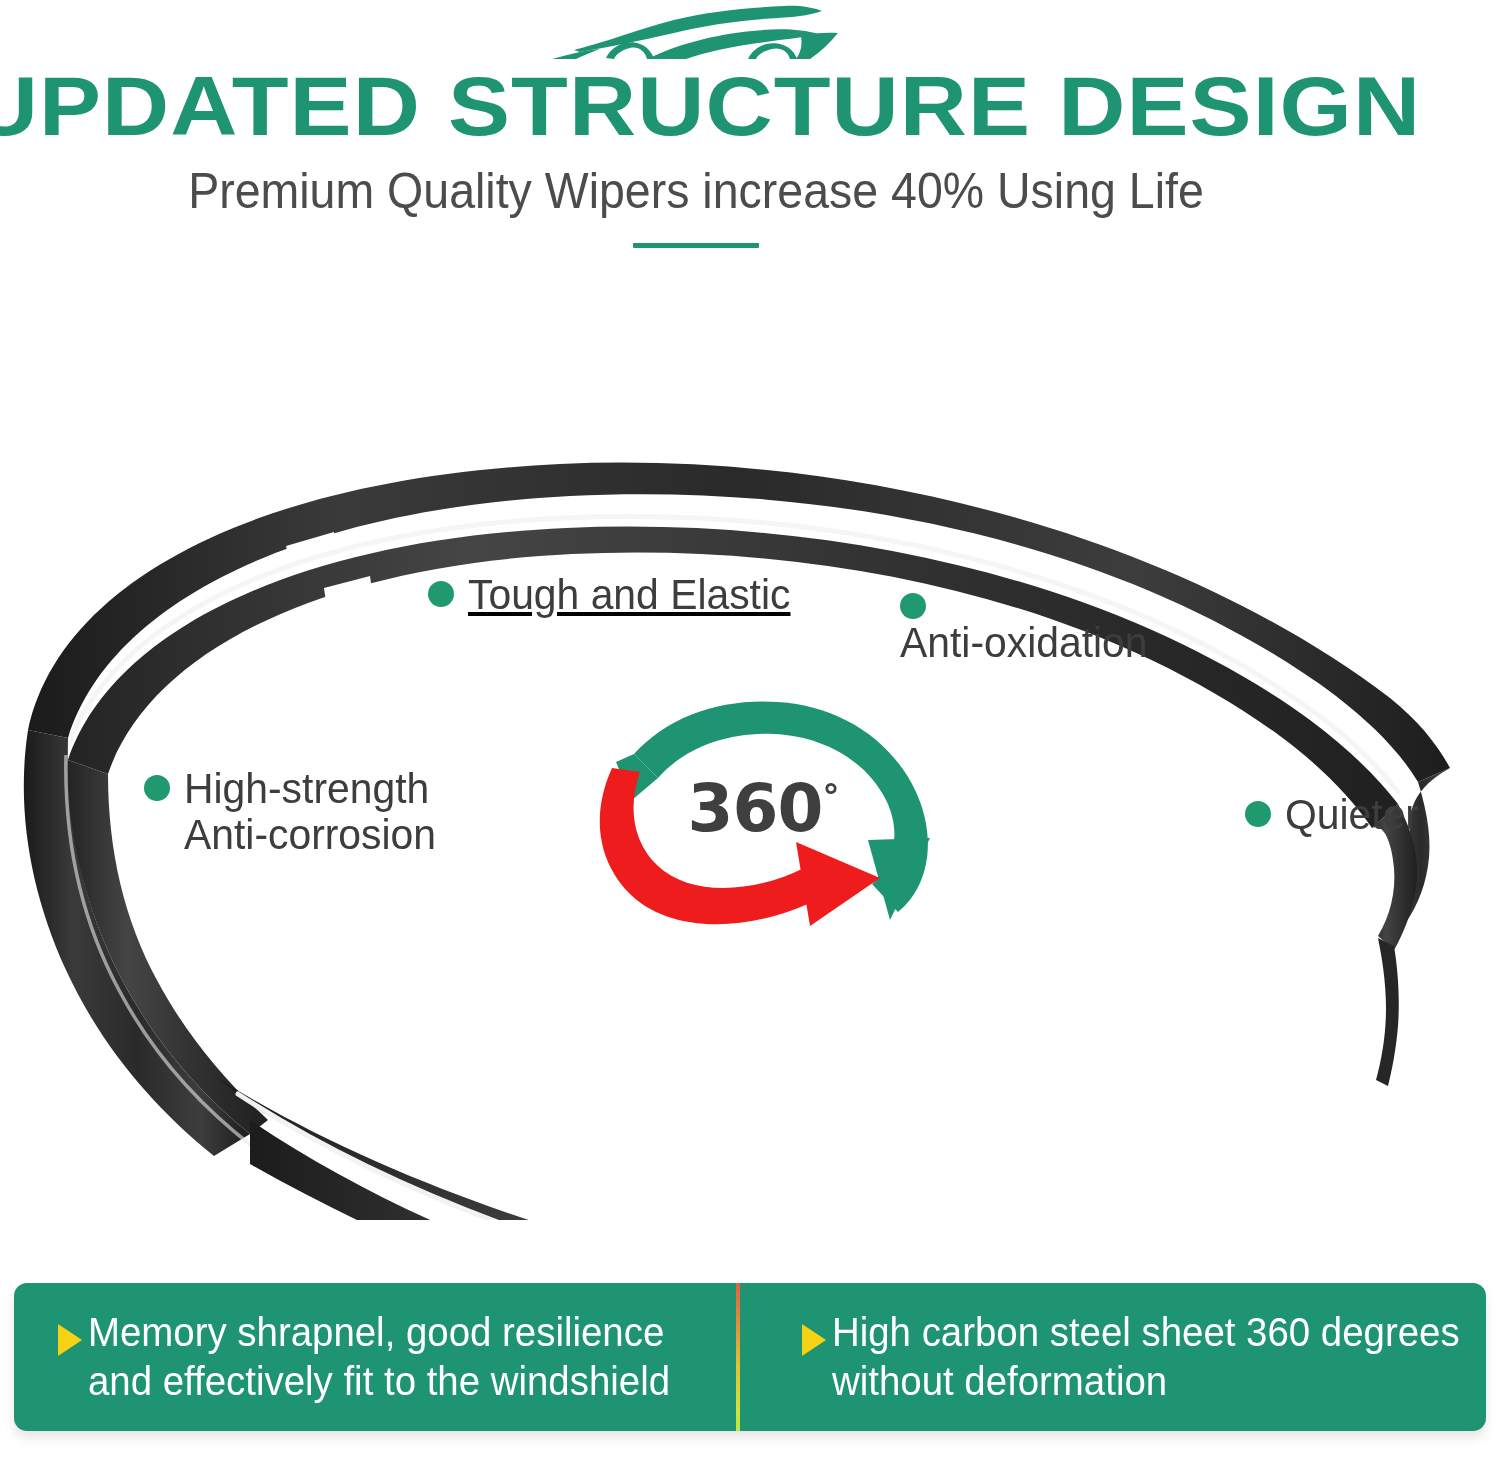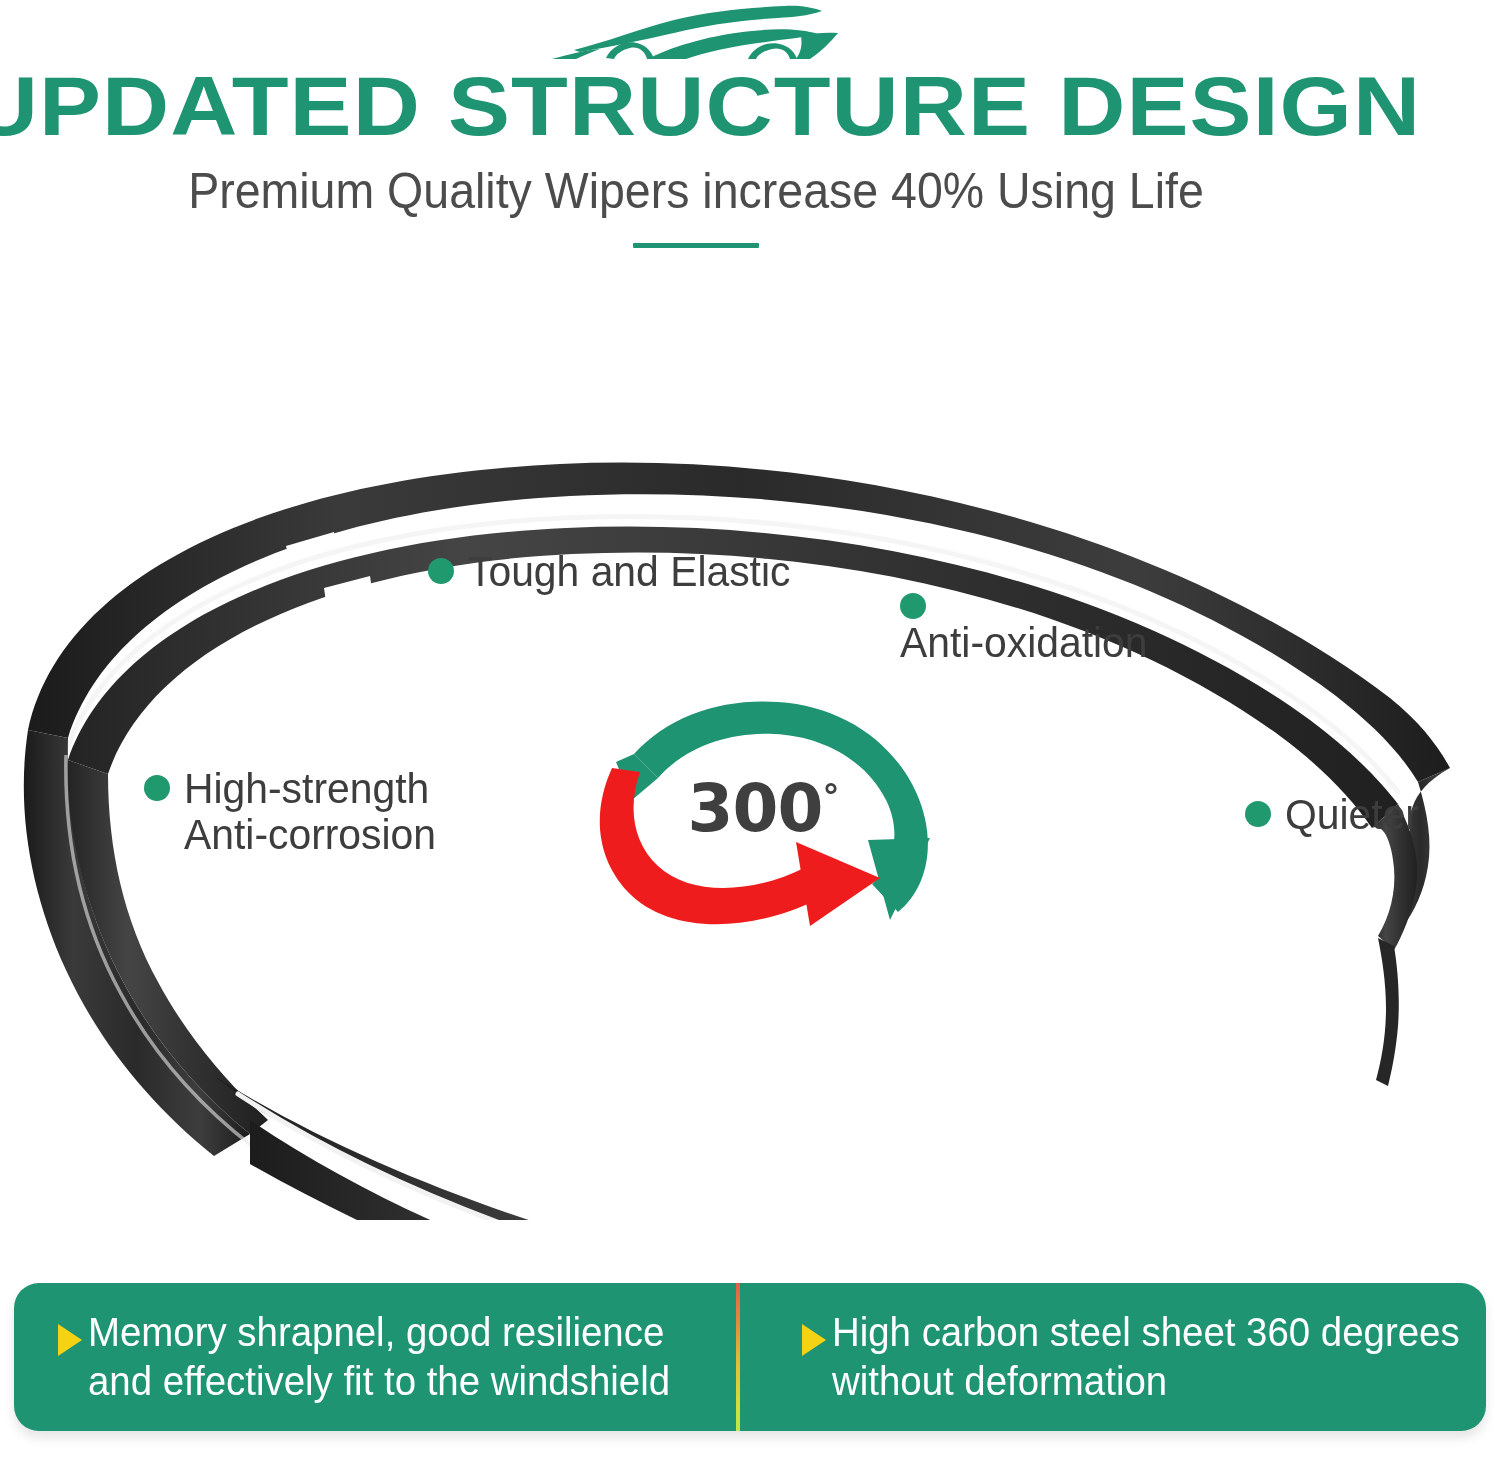--- a/index.html
+++ b/index.html
@@ -87,21 +87,21 @@
     margin-right: 14px;
   }
   .feature .ftext {
     font-family: "Liberation Sans Narrow", "Liberation Sans", sans-serif;
     font-size: 43px;
     line-height: 1.07;
     color: #3d3d3d;
     transform: scaleX(0.95);
     transform-origin: left top;
   }
-  .f-tough      { left: 428px; top: 548px; }
+  .f-tough      { left: 428px; top: 571px; text-decoration: underline; }
   .f-anti-ox    { left: 900px; top: 583px; flex-direction: column; }
   .f-highstr    { left: 144px; top: 765px; }
   .f-quieter    { left: 1245px; top: 791px; }
 
   
   .badge360 {
     position: absolute;
     left: 572px;
     top: 692px;
     width: 400px;
@@ -133,21 +133,21 @@
   }
 
   
   .banner-wrap {
     position: absolute;
     left: 14px;
     top: 1283px;
     width: 1472px;
     height: 148px;
     background: #1e9472;
-    border-radius: 25px;
+    border-radius: 13px;
     box-shadow: 0 7px 11px rgba(0,0,0,0.10);
     display: flex;
     overflow: hidden;
   }
   .banner {
     flex: 1 1 50%;
     display: flex;
     align-items: center;
     padding: 0 0 0 44px;
     box-sizing: border-box;
@@ -291,21 +291,21 @@
     <path d="M 296 148 L 358 146 L 318 228 Z" fill="#1e9472"></path>
 
     <path d="M 62 62 L 86 86 L 60 108 L 44 70 Z" fill="#1e9472"></path>
 
     <path d="M 40 76 C 20 120, 24 166, 56 200 C 98 244, 182 240, 248 206
              L 232 176 C 180 202, 118 204, 86 174 C 60 150, 56 114, 68 80 Z" fill="#ee1c1c"></path>
 
     <path d="M 224 150 L 308 186 L 238 234 Z" fill="#ee1c1c"></path>
   </svg>
   <div class="num">
-    <span class="numtext"><span>300</span><span class="deg">°</span></span>
+    <span class="numtext"><span>360</span><span class="deg">°</span></span>
   </div>
 </div>
 
 <div class="banner-wrap">
 
   <div class="banner left">
     <span class="arrow"></span>
     <span class="btext">
       <span>Memory shrapnel, good resilience</span><br>
       <span>and effectively fit to the windshield</span>

